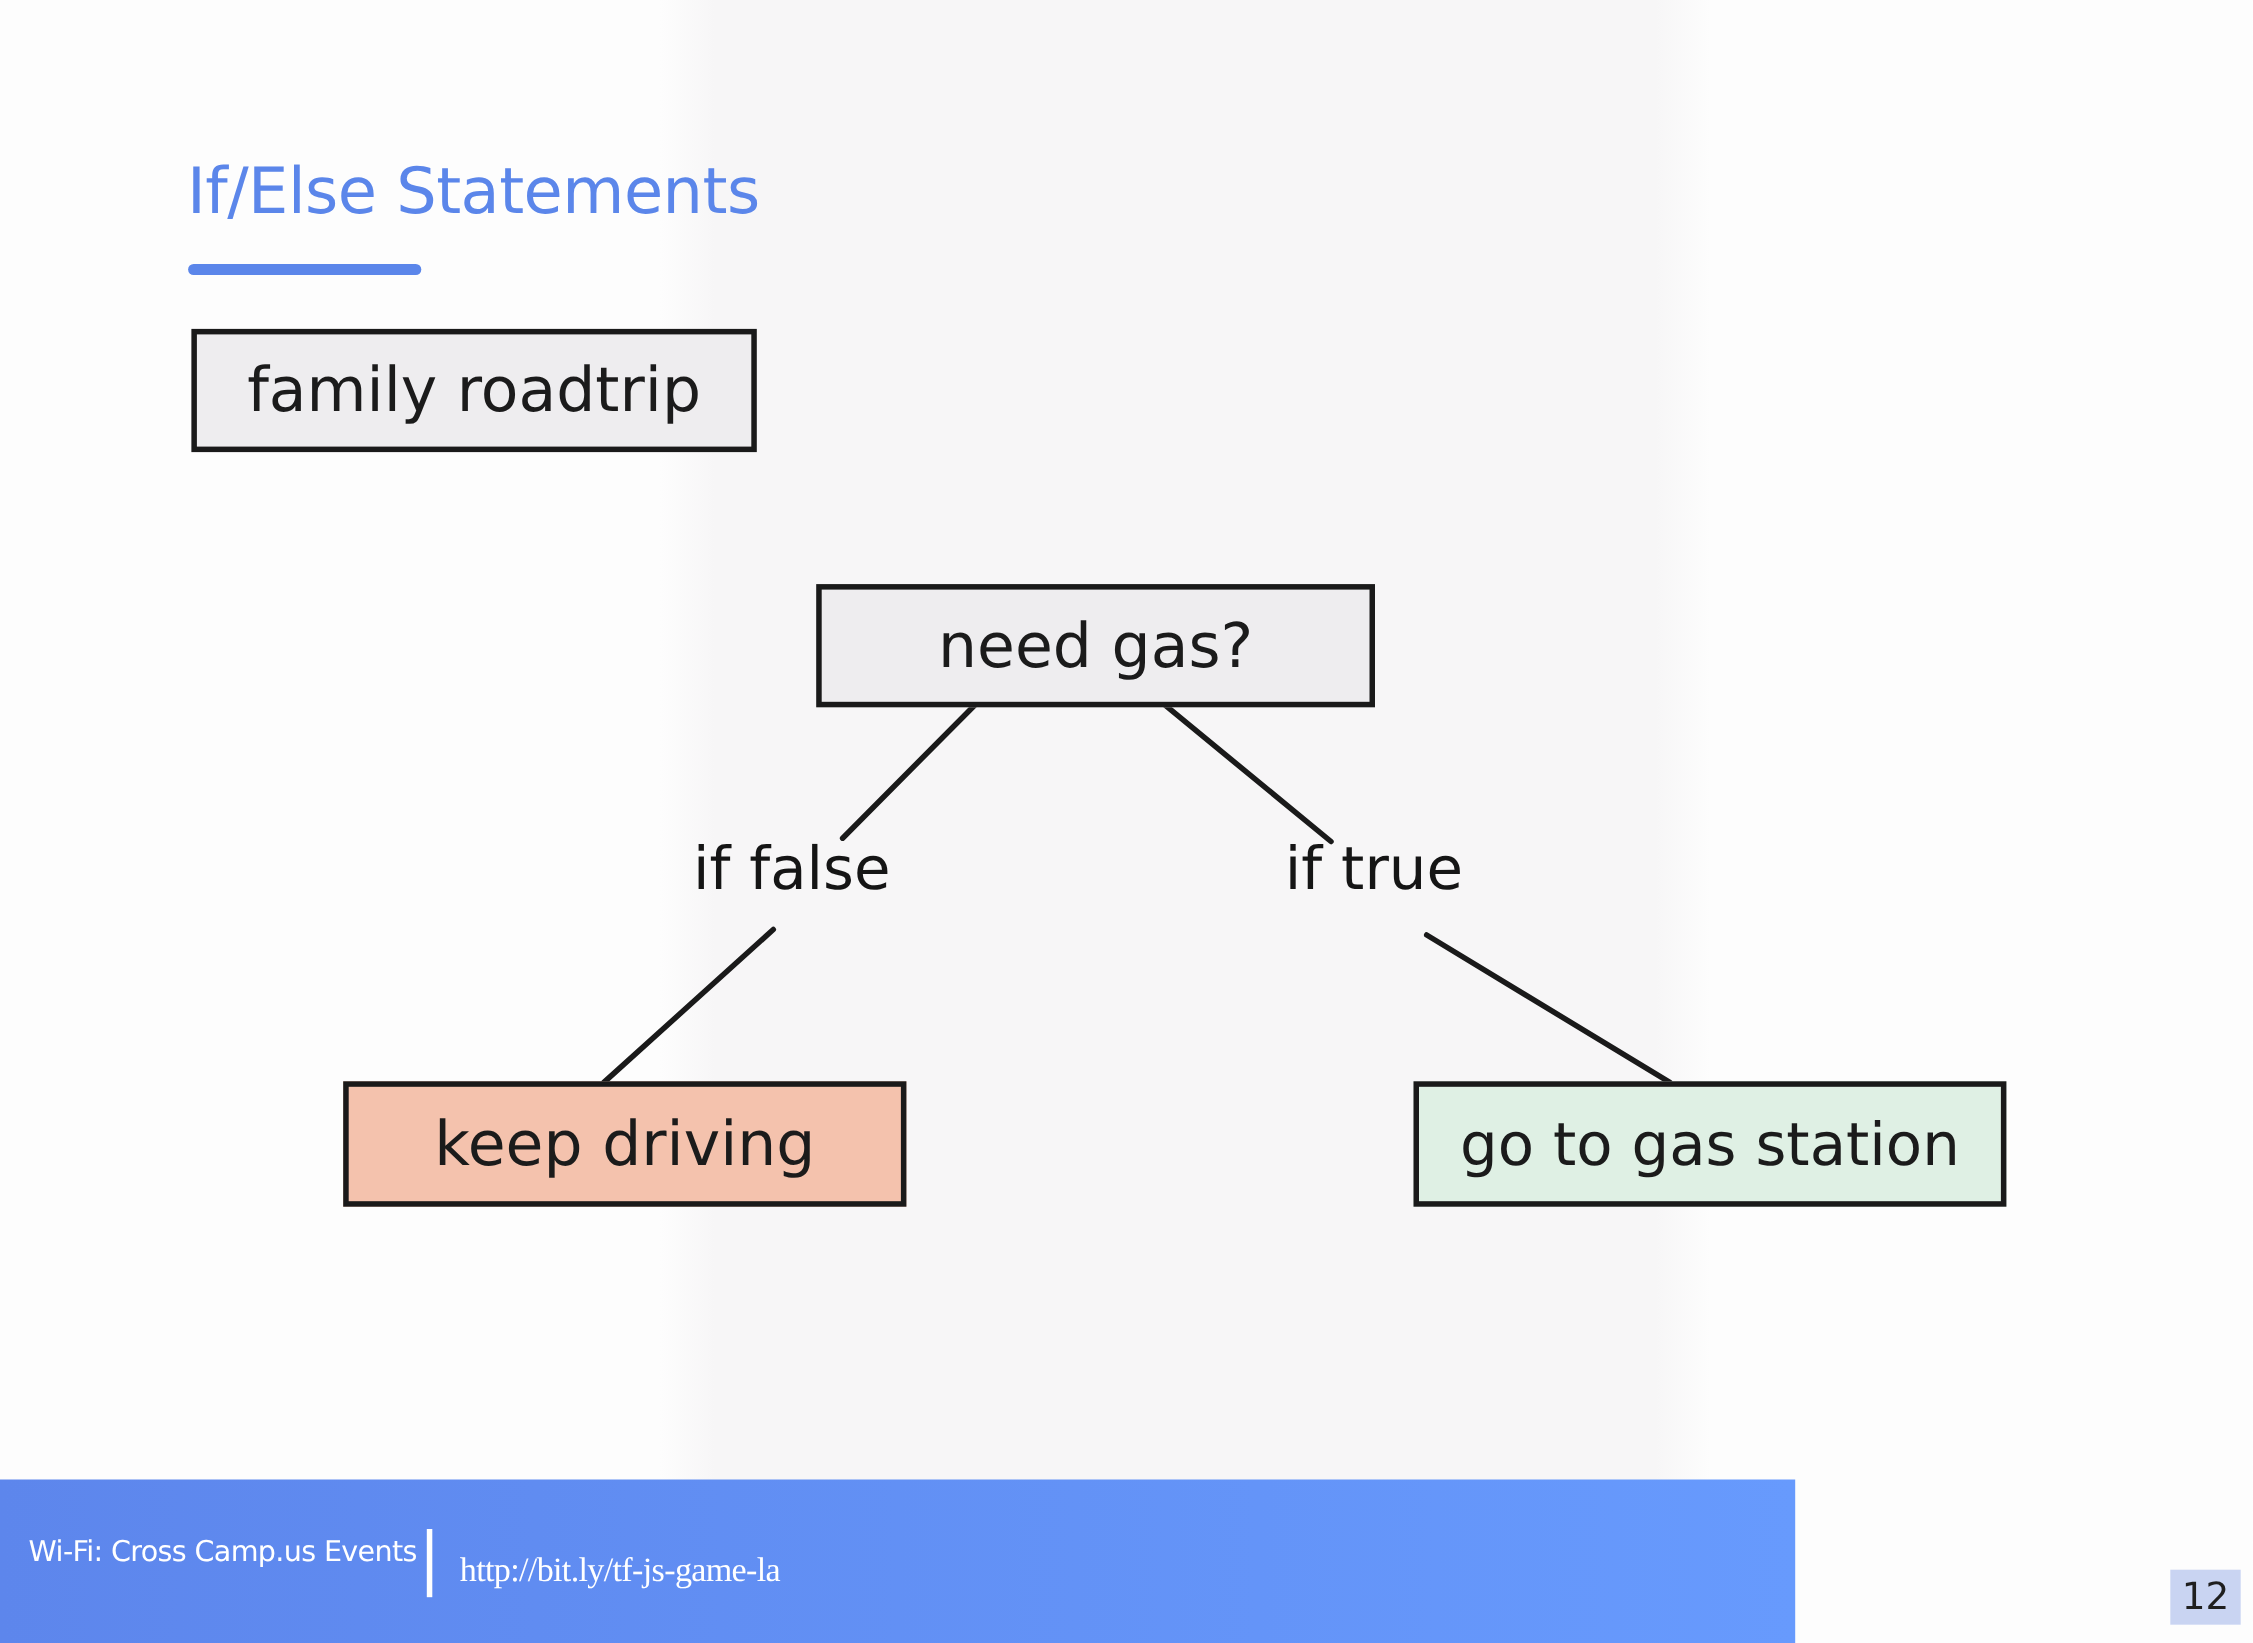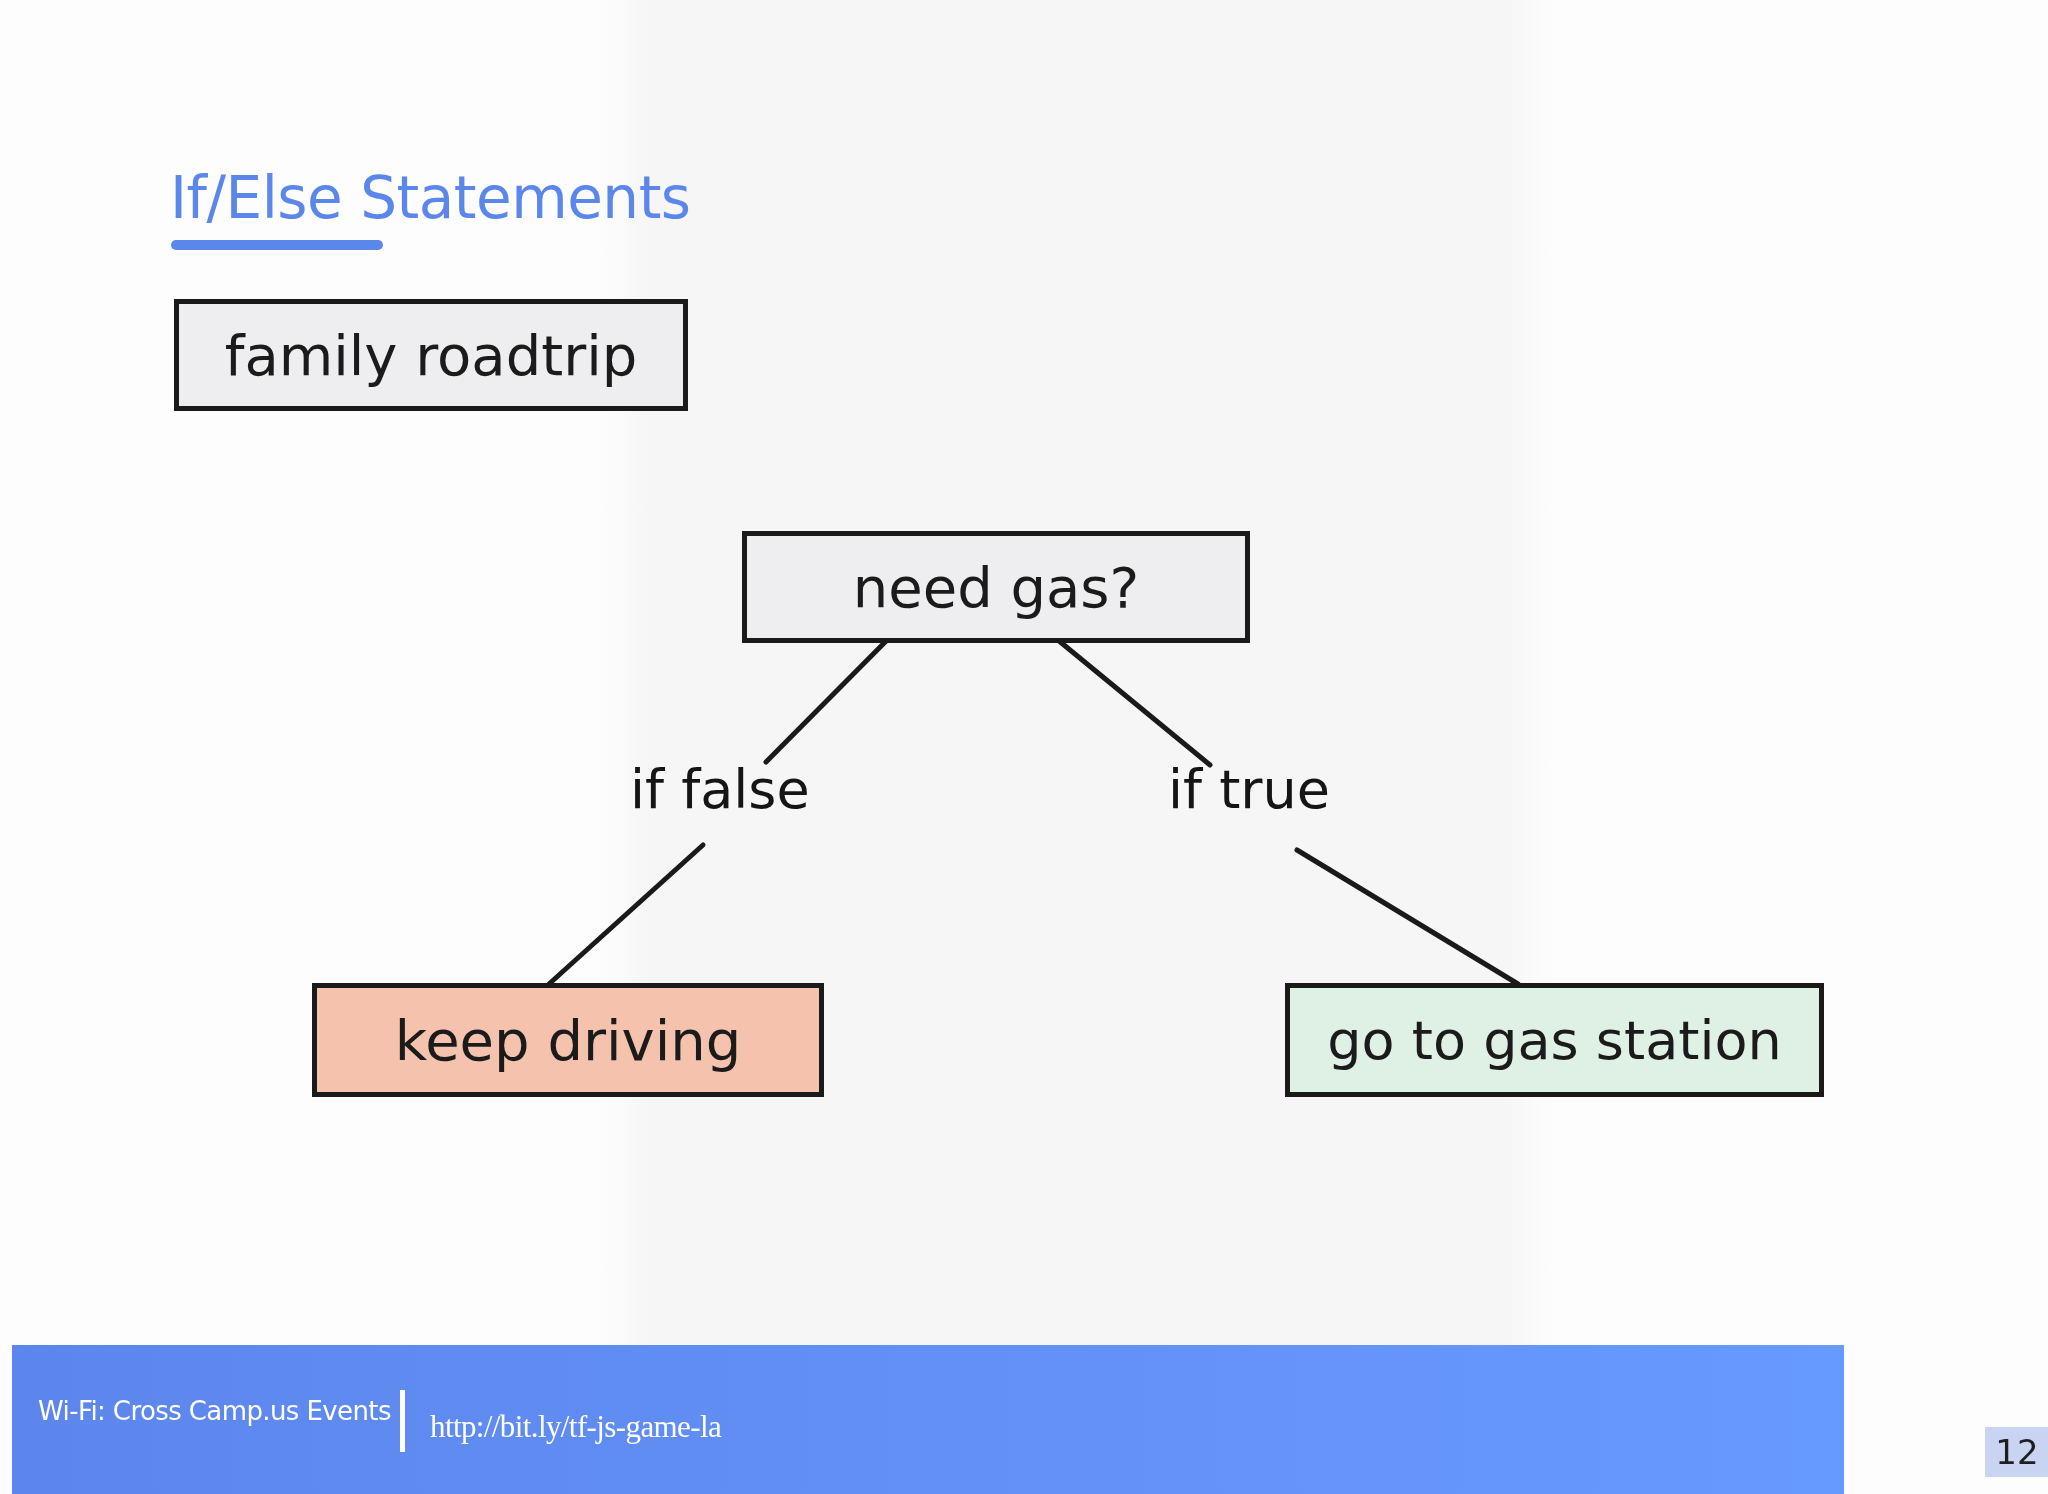--- a/index.html
+++ b/index.html
@@ -16,21 +16,21 @@
     
     background: linear-gradient(90deg,
       #fdfdfd 0px, #fdfdfd 600px,
       #f7f6f7 650px, #f7f6f7 1505px,
       #fdfdfd 1555px, #fdfdfd 2048px);
   }
 
   .page-title {
     position: absolute;
     left: 170px;
-    top: 164px;
+    top: 140px;
     font-size: 58px;
     letter-spacing: -0.5px;
     color: #5b86ea;
     white-space: nowrap;
   }
   .title-underline {
     position: absolute;
     left: 171px;
     top: 240px;
     width: 212px;
@@ -78,25 +78,24 @@
   .edges-svg line {
     stroke: #1a1a1a;
     stroke-width: 5;
     stroke-linecap: round;
   }
 
   .footer {
     position: absolute;
     left: 0;
     top: 1345px;
-    width: 1832px;
+    width: 1632px;
     height: 149px;
     background: linear-gradient(90deg, #5d86ec 0%, #679afd 100%);
     color: #ffffff;
-    margin-left: 12px;
   }
   .footer-wifi {
     position: absolute;
     left: 26px;
     top: 51px;
     font-size: 26px;
     letter-spacing: -0.6px;
     white-space: nowrap;
   }
   .footer-divider {

